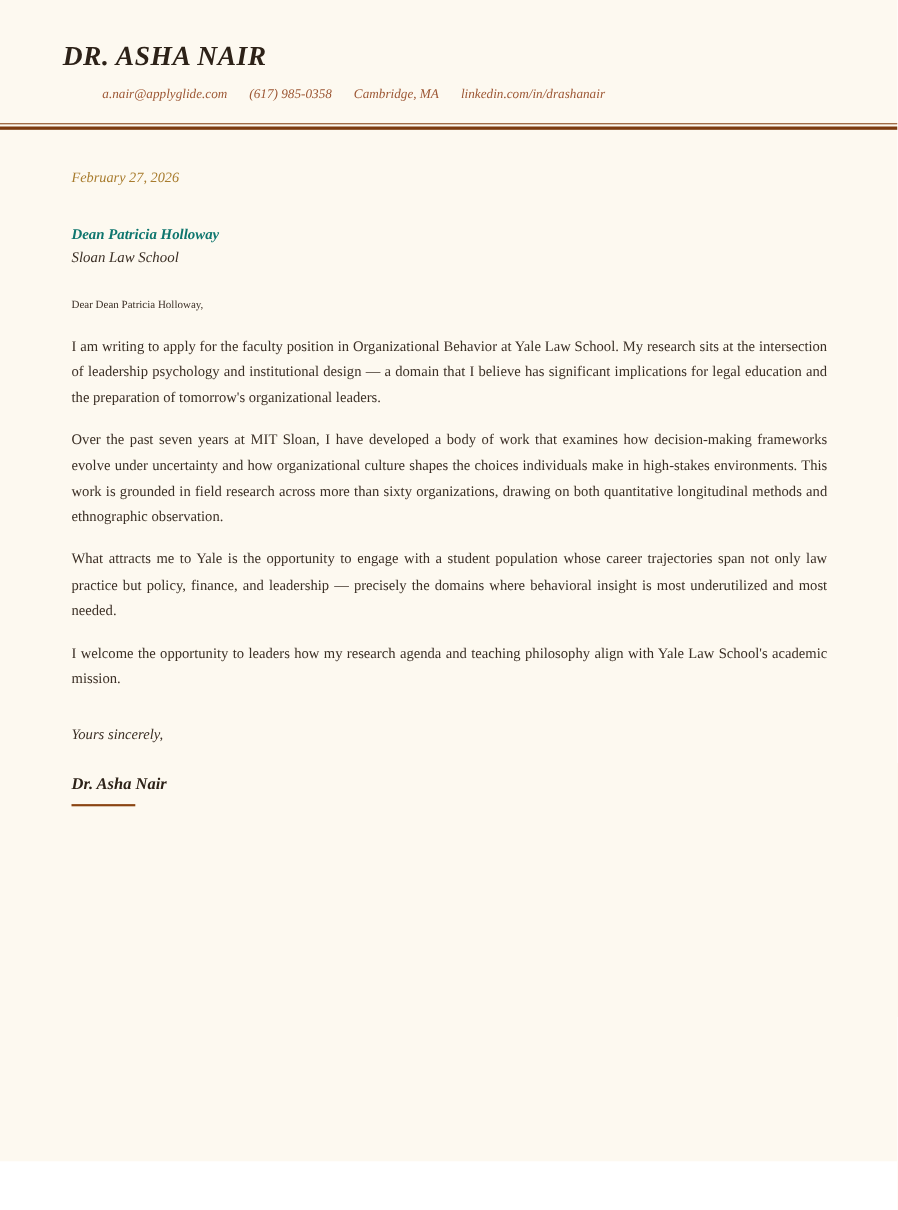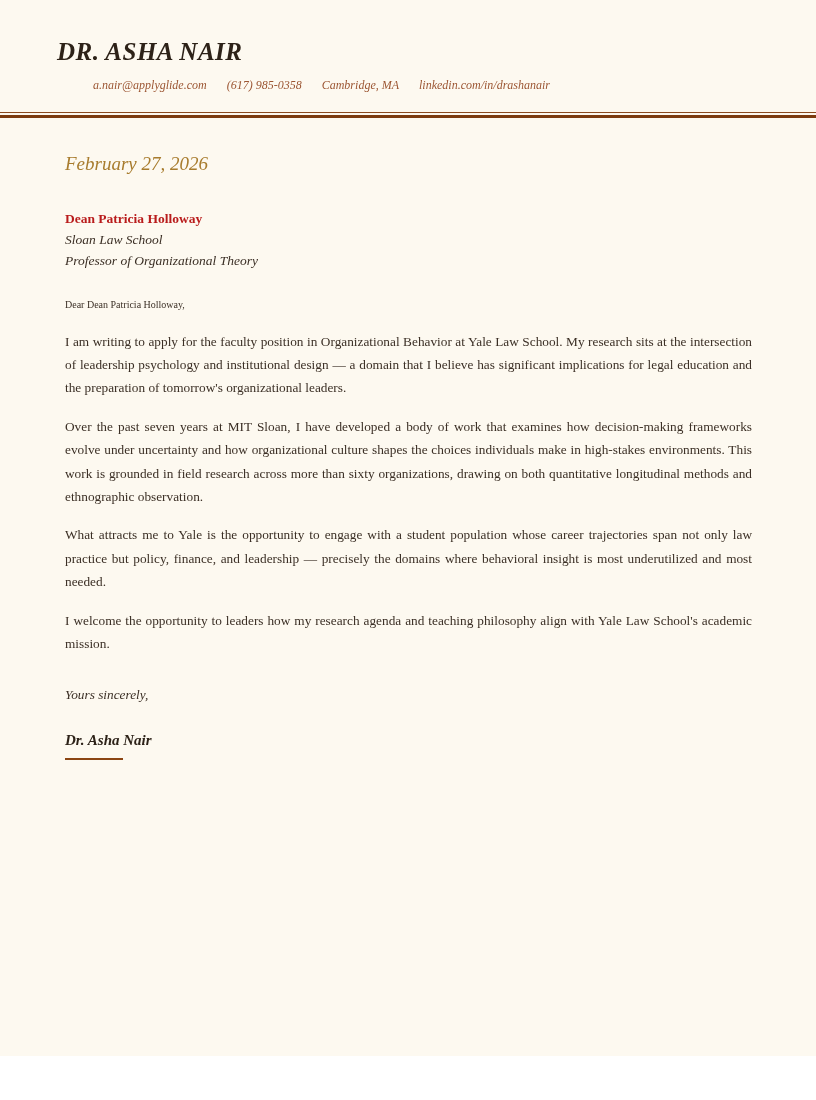--- a/index.html
+++ b/index.html
@@ -47,27 +47,27 @@
   .rule-gap   { height: 2px; background: transparent; }
   .rule-thick { height: 3px; background: #7C3B10; }
 
   
   .letter {
     padding: 35px 64px 0 65px;
     color: #3B2F25;
   }
   .letter p { margin: 0; }
   .date-line {
-    font-size: 19px;
+    font-size: 13px;
     font-style: italic;
     color: #A87C2E;
     margin: 0 0 33px 0 !important;
   }
   .recipient { margin: 0 0 22px 0; line-height: 21px; font-size: 13.5px; }
-  .recipient-name  { font-weight: bold; color: #b91c1c; }
+  .recipient-name  { font-weight: bold; color: #0f766e; font-style: italic; }
   .recipient-org   { font-style: italic; }
   .recipient-title { font-style: italic; }
   .salutation {
     font-size: 10px;
     line-height: 23.4px;
     margin: 0 0 13px 0 !important;
   }
   .para {
     font-size: 13.3px;
     line-height: 23.4px;
@@ -117,21 +117,20 @@
     </div>
   </header>
 
   <main class="letter">
 
     <p class="date-line">February 27, 2026</p>
 
     <div class="recipient">
       <p class="recipient-name">Dean Patricia Holloway</p>
       <p class="recipient-org">Sloan Law School</p>
-      <p class="recipient-title">Professor of Organizational Theory</p>
     </div>
 
     <p class="salutation">Dear Dean Patricia Holloway,</p>
 
     <p class="para">I am writing to apply for the faculty position in Organizational Behavior at Yale Law School. My research sits at the intersection of leadership psychology and institutional design — a domain that I believe has significant implications for legal education and the preparation of tomorrow's organizational leaders.</p>
 
     <p class="para">Over the past seven years at MIT Sloan, I have developed a body of work that examines how decision-making frameworks evolve under uncertainty and how organizational culture shapes the choices individuals make in high-stakes environments. This work is grounded in field research across more than sixty organizations, drawing on both quantitative longitudinal methods and ethnographic observation.</p>
 
     <p class="para">What attracts me to Yale is the opportunity to engage with a student population whose career trajectories span not only law practice but policy, finance, and leadership — precisely the domains where behavioral insight is most underutilized and most needed.</p>
 

